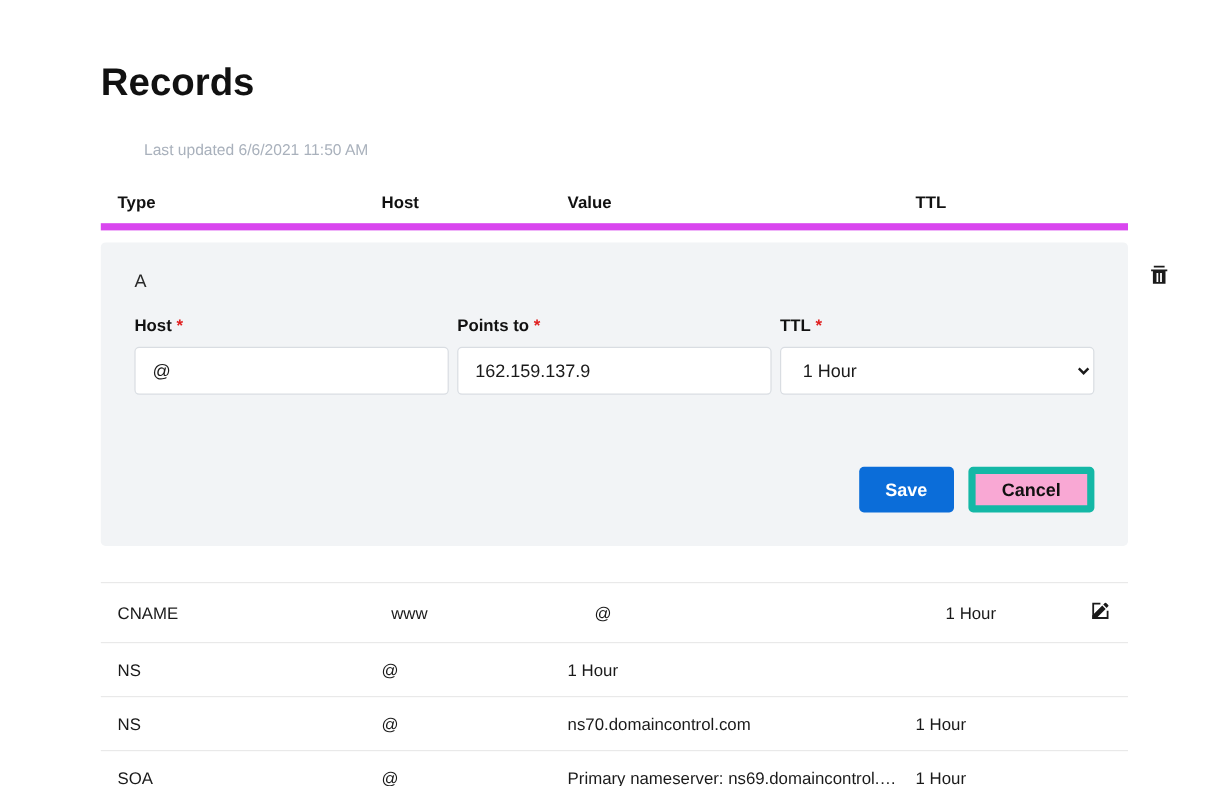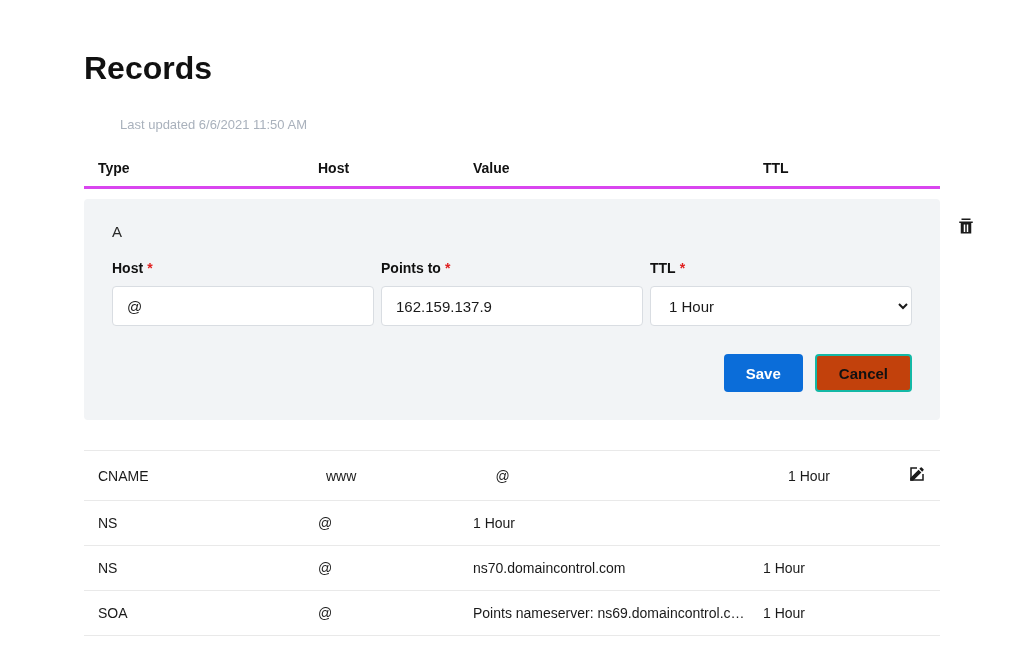--- a/index.html
+++ b/index.html
@@ -23,21 +23,21 @@
       color: #a9b1bc;
       margin-bottom: 18px;
       margin-left: 36px;
     }
     .table {
       width: 100%;
     }
     .header-row {
       display: flex;
       padding: 10px 14px;
-      border-bottom: 3px solid #d946ef;
+      border-bottom: 6px solid #d946ef;
       font-size: 14px;
       font-weight: 600;
       color: #111;
     }
     .col-type  { width: 220px; }
     .col-name  { width: 155px; }
     .col-value { width: 290px; }
     .col-ttl   { width: 100px; }
     .col-act   { flex: 1; display: flex; justify-content: flex-end; align-items: center; }
     .edit-panel {
@@ -95,23 +95,24 @@
       gap: 12px;
     }
     .btn {
       height: 38px;
       padding: 0 22px;
       border-radius: 4px;
       font-size: 15px;
       font-weight: 600;
       cursor: pointer;
       font-family: inherit;
+      margin-top: 32px;
     }
     .btn-primary { background: #0b6dd9; color: #fff; border: none; }
-    .btn-secondary { background: #c2410c; color: #111; border: 2px solid #14b8a6; }
+    .btn-secondary { background: #f9a8d4; color: #111; border: 6px solid #14b8a6; }
     .data-row {
       display: flex;
       padding: 14px 14px;
       border-bottom: 1px solid #e9e9e9;
       font-size: 14px;
       color: #1a1a1a;
       align-items: center;
     }
     .data-row:first-of-type {
       border-top: 1px solid #e9e9e9;
@@ -209,21 +210,21 @@
       <div class="data-row">
         <div class="col-type">NS</div>
         <div class="col-name">@</div>
         <div class="col-value-cell">ns70.domaincontrol.com</div>
         <div class="col-ttl">1 Hour</div>
         <div class="col-act"></div>
       </div>
       <div class="data-row">
         <div class="col-type">SOA</div>
         <div class="col-name">@</div>
-        <div class="col-value-cell">Points nameserver: ns69.domaincontrol.co…</div>
+        <div class="col-value-cell">Primary nameserver: ns69.domaincontrol.co…</div>
         <div class="col-ttl">1 Hour</div>
         <div class="col-act"></div>
       </div>
     </div>
 
   <div class="add-container">
     <button class="add-button">ADD</button>
   </div>
 </div>
 

